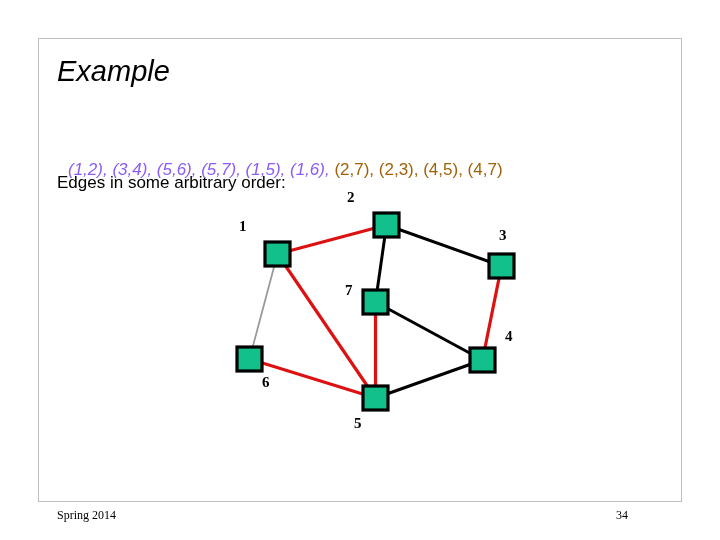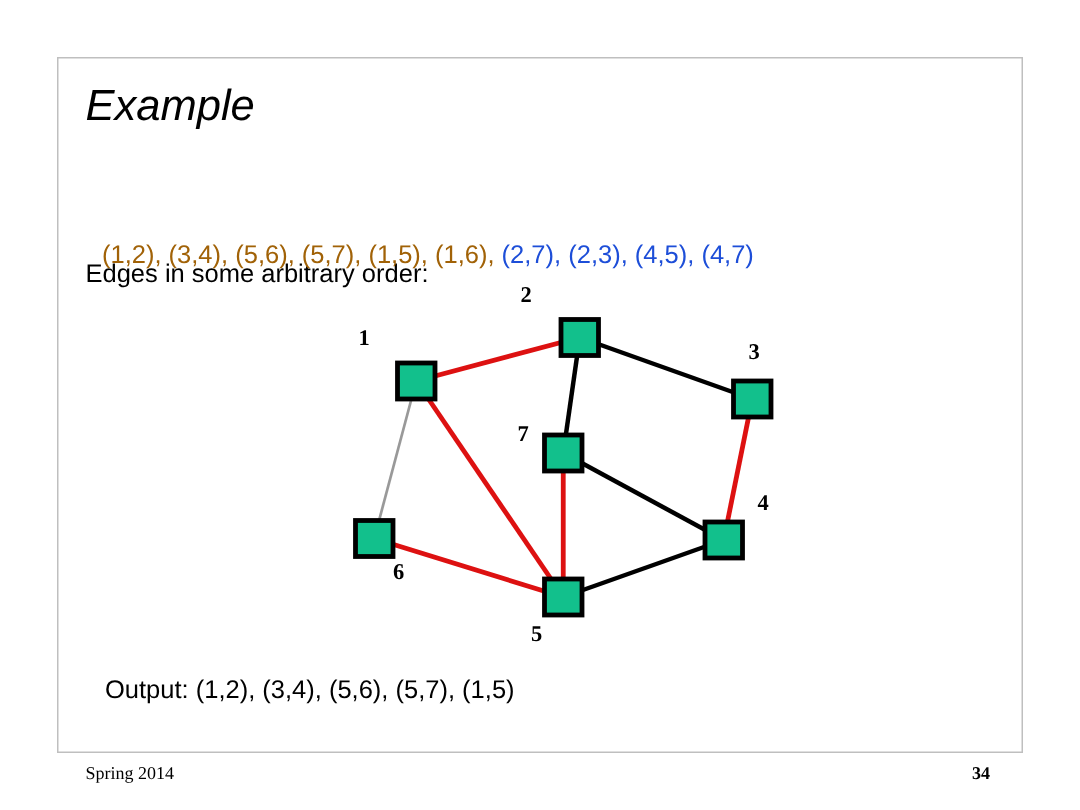--- a/index.html
+++ b/index.html
@@ -51,24 +51,25 @@
   }
   #edges-list {
     position: absolute;
     left: 68px;
     top: 160px;
     font-size: 17px;
     white-space: nowrap;
     color: #000000;
   }
   #edges-list .used {
-    color: #a16207;
+    color: #8b5cf6;
+    font-style: italic;
   }
   #edges-list .pending {
-    color: #1d4ed8;
+    color: #a16207;
   }
   #output-line {
     position: absolute;
     left: 70px;
     top: 450px;
     font-size: 17px;
     color: #000000;
     white-space: nowrap;
   }
   #graph {
@@ -80,21 +81,21 @@
   }
   .footer-text {
     position: absolute;
     font-family: "Liberation Serif", serif;
     font-size: 12px;
     color: #000000;
     white-space: nowrap;
   }
   #footer-left  { left: 57px;  top: 508px; }
   #footer-center{ left: 255px; top: 508px; }
-  #footer-right { left: 648px; top: 508px; font-weight: bold; }
+  #footer-right { left: 616px; top: 508px; }
 
   .node-label {
     position: absolute;
     font-family: "Liberation Serif", serif;
     font-weight: bold;
     font-size: 15px;
     color: #000000;
   }
 </style>
 </head>
@@ -137,18 +138,17 @@
   <div id="node-label-layer">
       <div class="node-label" style="left: 239px; top: 218px;">1</div>
       <div class="node-label" style="left: 347px; top: 189px;">2</div>
       <div class="node-label" style="left: 499px; top: 227px;">3</div>
       <div class="node-label" style="left: 505px; top: 328px;">4</div>
       <div class="node-label" style="left: 354px; top: 415px;">5</div>
       <div class="node-label" style="left: 262px; top: 374px;">6</div>
       <div class="node-label" style="left: 345px; top: 282px;">7</div>
     </div>
 
-  <div id="output-line">Output: (1,2), (3,4), (5,6), (5,7), (1,5)</div>
 
   <div class="footer-text" id="footer-left">Spring 2014</div>
   <div class="footer-text" id="footer-right">34</div>
 
 </div>
 
 </body></html>

